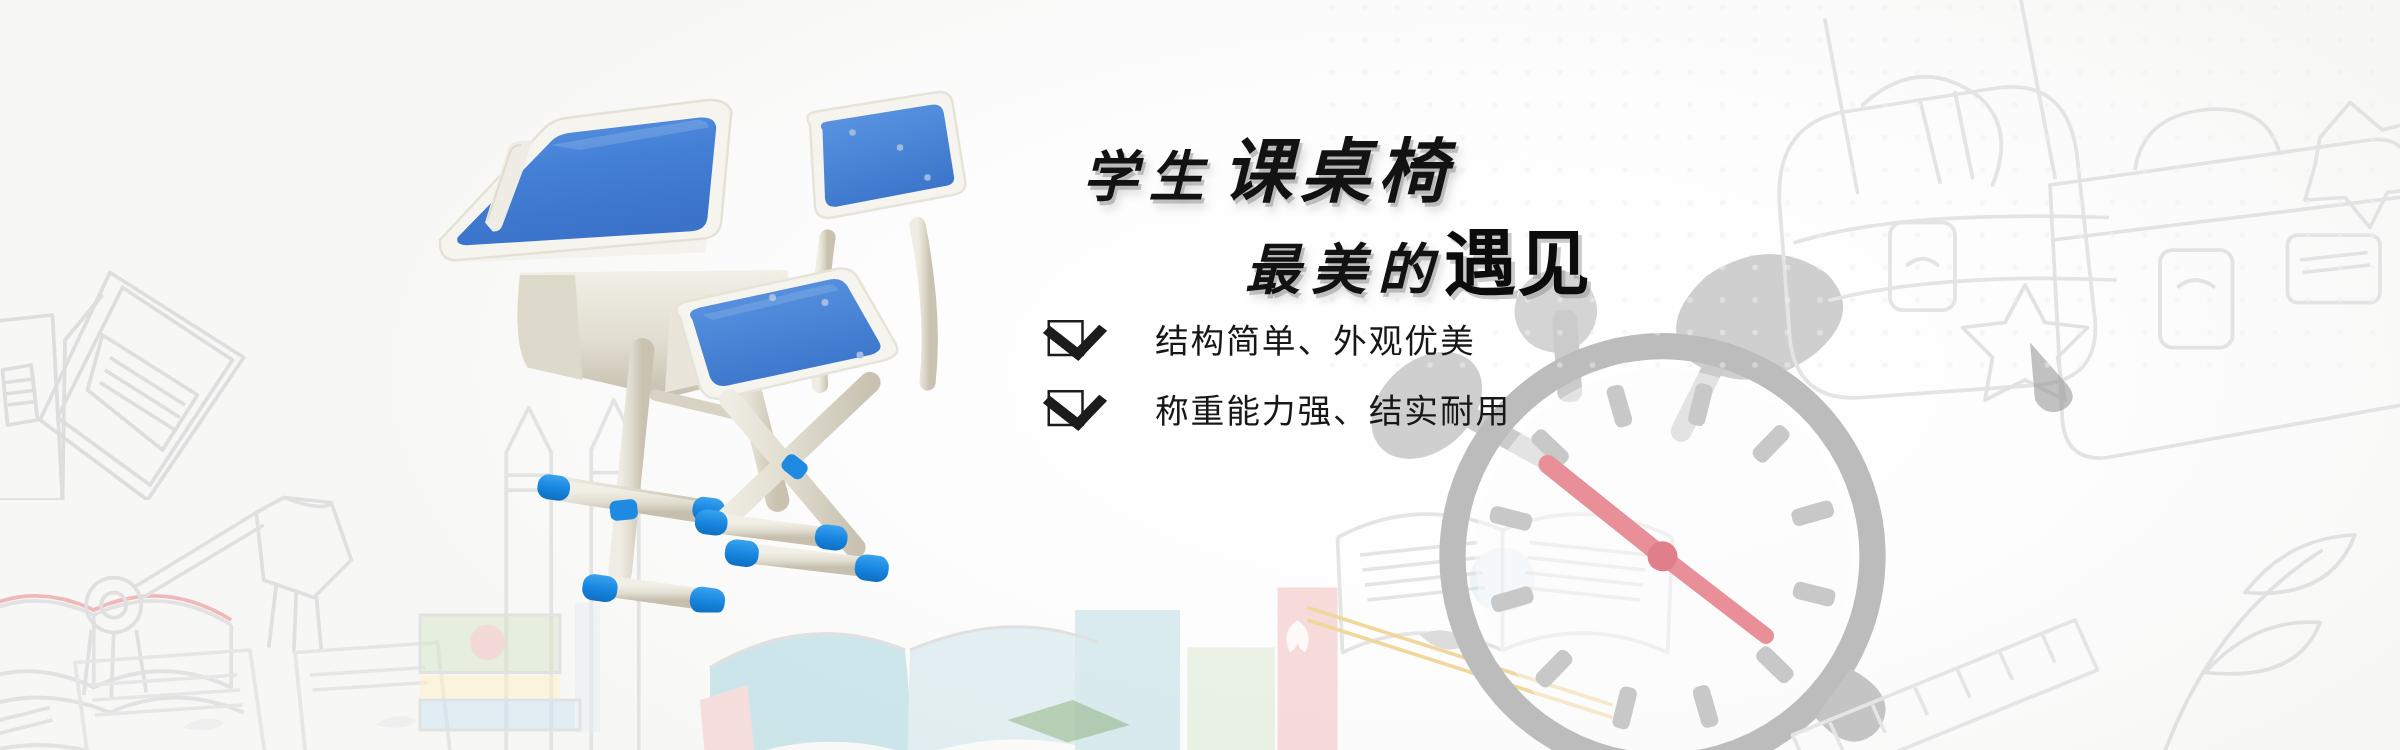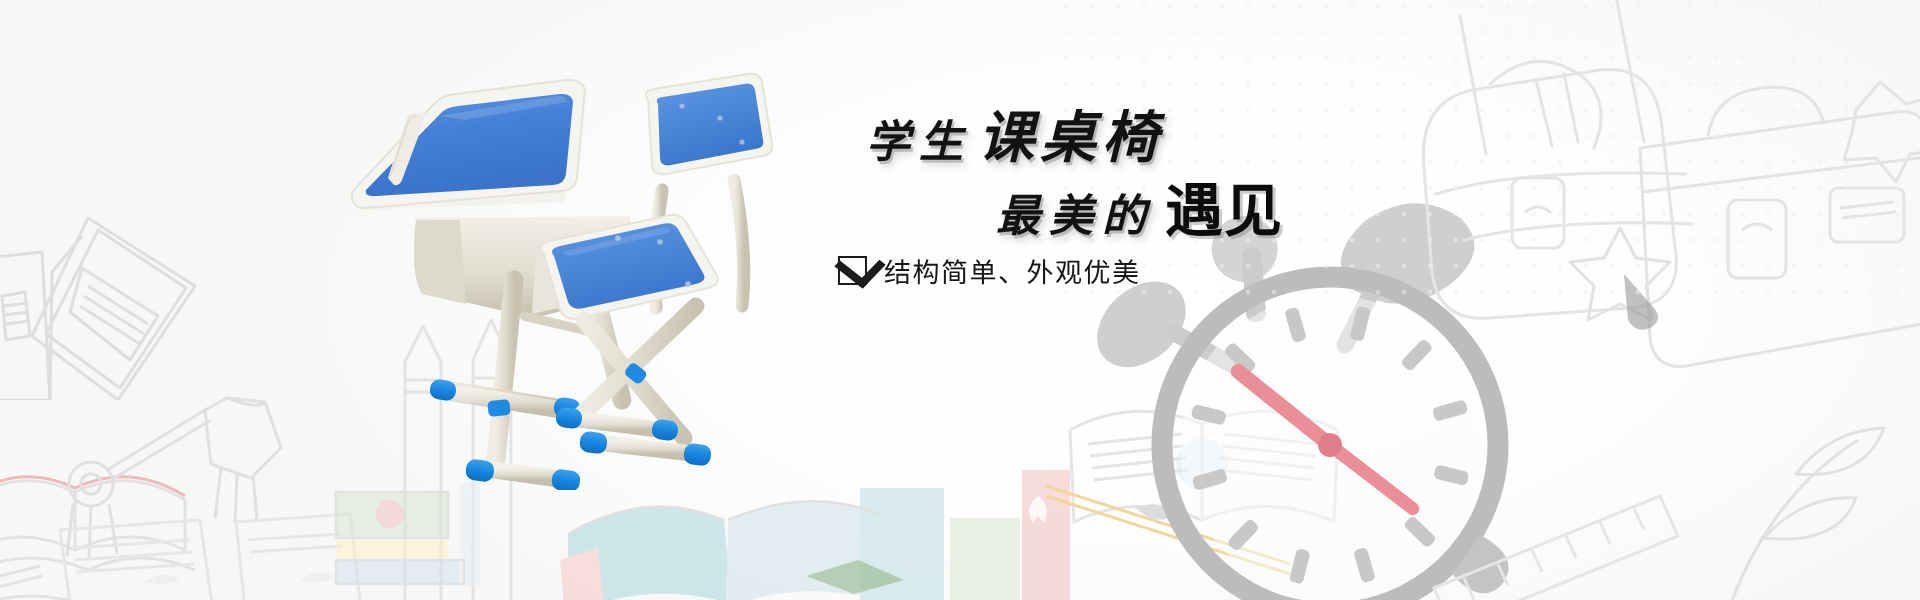--- a/index.html
+++ b/index.html
@@ -33,39 +33,39 @@
     color:#121212;
     text-shadow:2px 3px 0 rgba(150,150,150,.55), 4px 6px 7px rgba(120,120,120,.28);
     margin-left:36px;
   }
   .cal-sm{font-size:44px;letter-spacing:9px;font-style:italic;font-weight:600;}
   .cal-lg{font-size:56px;letter-spacing:6px;font-style:italic;font-weight:700;
           margin-left:6px;font-family:Liberation Mono, monospace;}
   .blk{
     font-family:"DejaVu Sans","Liberation Sans",sans-serif;
     font-weight:bold;font-size:58px;letter-spacing:1px;color:#0c0c0c;
-    margin-left:10px;
+    margin-left:0;
     text-shadow:3px 3px 0 rgba(140,140,140,.45);
   }
 
   
   .bullets{position:absolute;left:838px;top:250px;}
   .bullet{display:flex;align-items:center;height:40px;margin-bottom:16px;}
   .chk{
     width:29px;height:29px;flex:0 0 29px;position:relative;
     border:2.5px solid #1c1c1c;box-sizing:border-box;margin-right:17px;
   }
   .chk::after{
     content:"";position:absolute;left:2px;top:-9px;width:28px;height:25px;
     border-right:8px solid #1c1c1c;border-bottom:8px solid #1c1c1c;
     transform:rotate(38deg) skewX(-6deg);
   }
   .btxt{
     font-family:"DejaVu Sans","Liberation Sans",sans-serif;
-    font-size:27px;color:#171717;letter-spacing:1.5px;white-space:nowrap;
+    font-size:27px;color:#171717;letter-spacing:1.5px;white-space:nowrap;margin-left:40px;
   }
 
   
   .photo{position:absolute;left:330px;top:70px;width:520px;height:420px;}
   .photo svg{position:absolute;left:0;top:0;}
 </style>
 </head>
 <body>
 
 <div class="banner">
@@ -428,16 +428,20 @@
       <div class="hl-line hl-line2">
         <span class="cal cal-sm">最美的</span><span class="blk">遇见</span>
       </div>
     </div>
 
     <div class="bullets">
       <div class="bullet">
         <span class="chk"></span>
         <span class="btxt">结构简单、外观优美</span>
       </div>
+      <div class="bullet">
+        <span class="chk"></span>
+        <span class="btxt">称重能力强、结实耐用</span>
+      </div>
     </div>
 
   </div>
 </div>
 
 </body></html>

